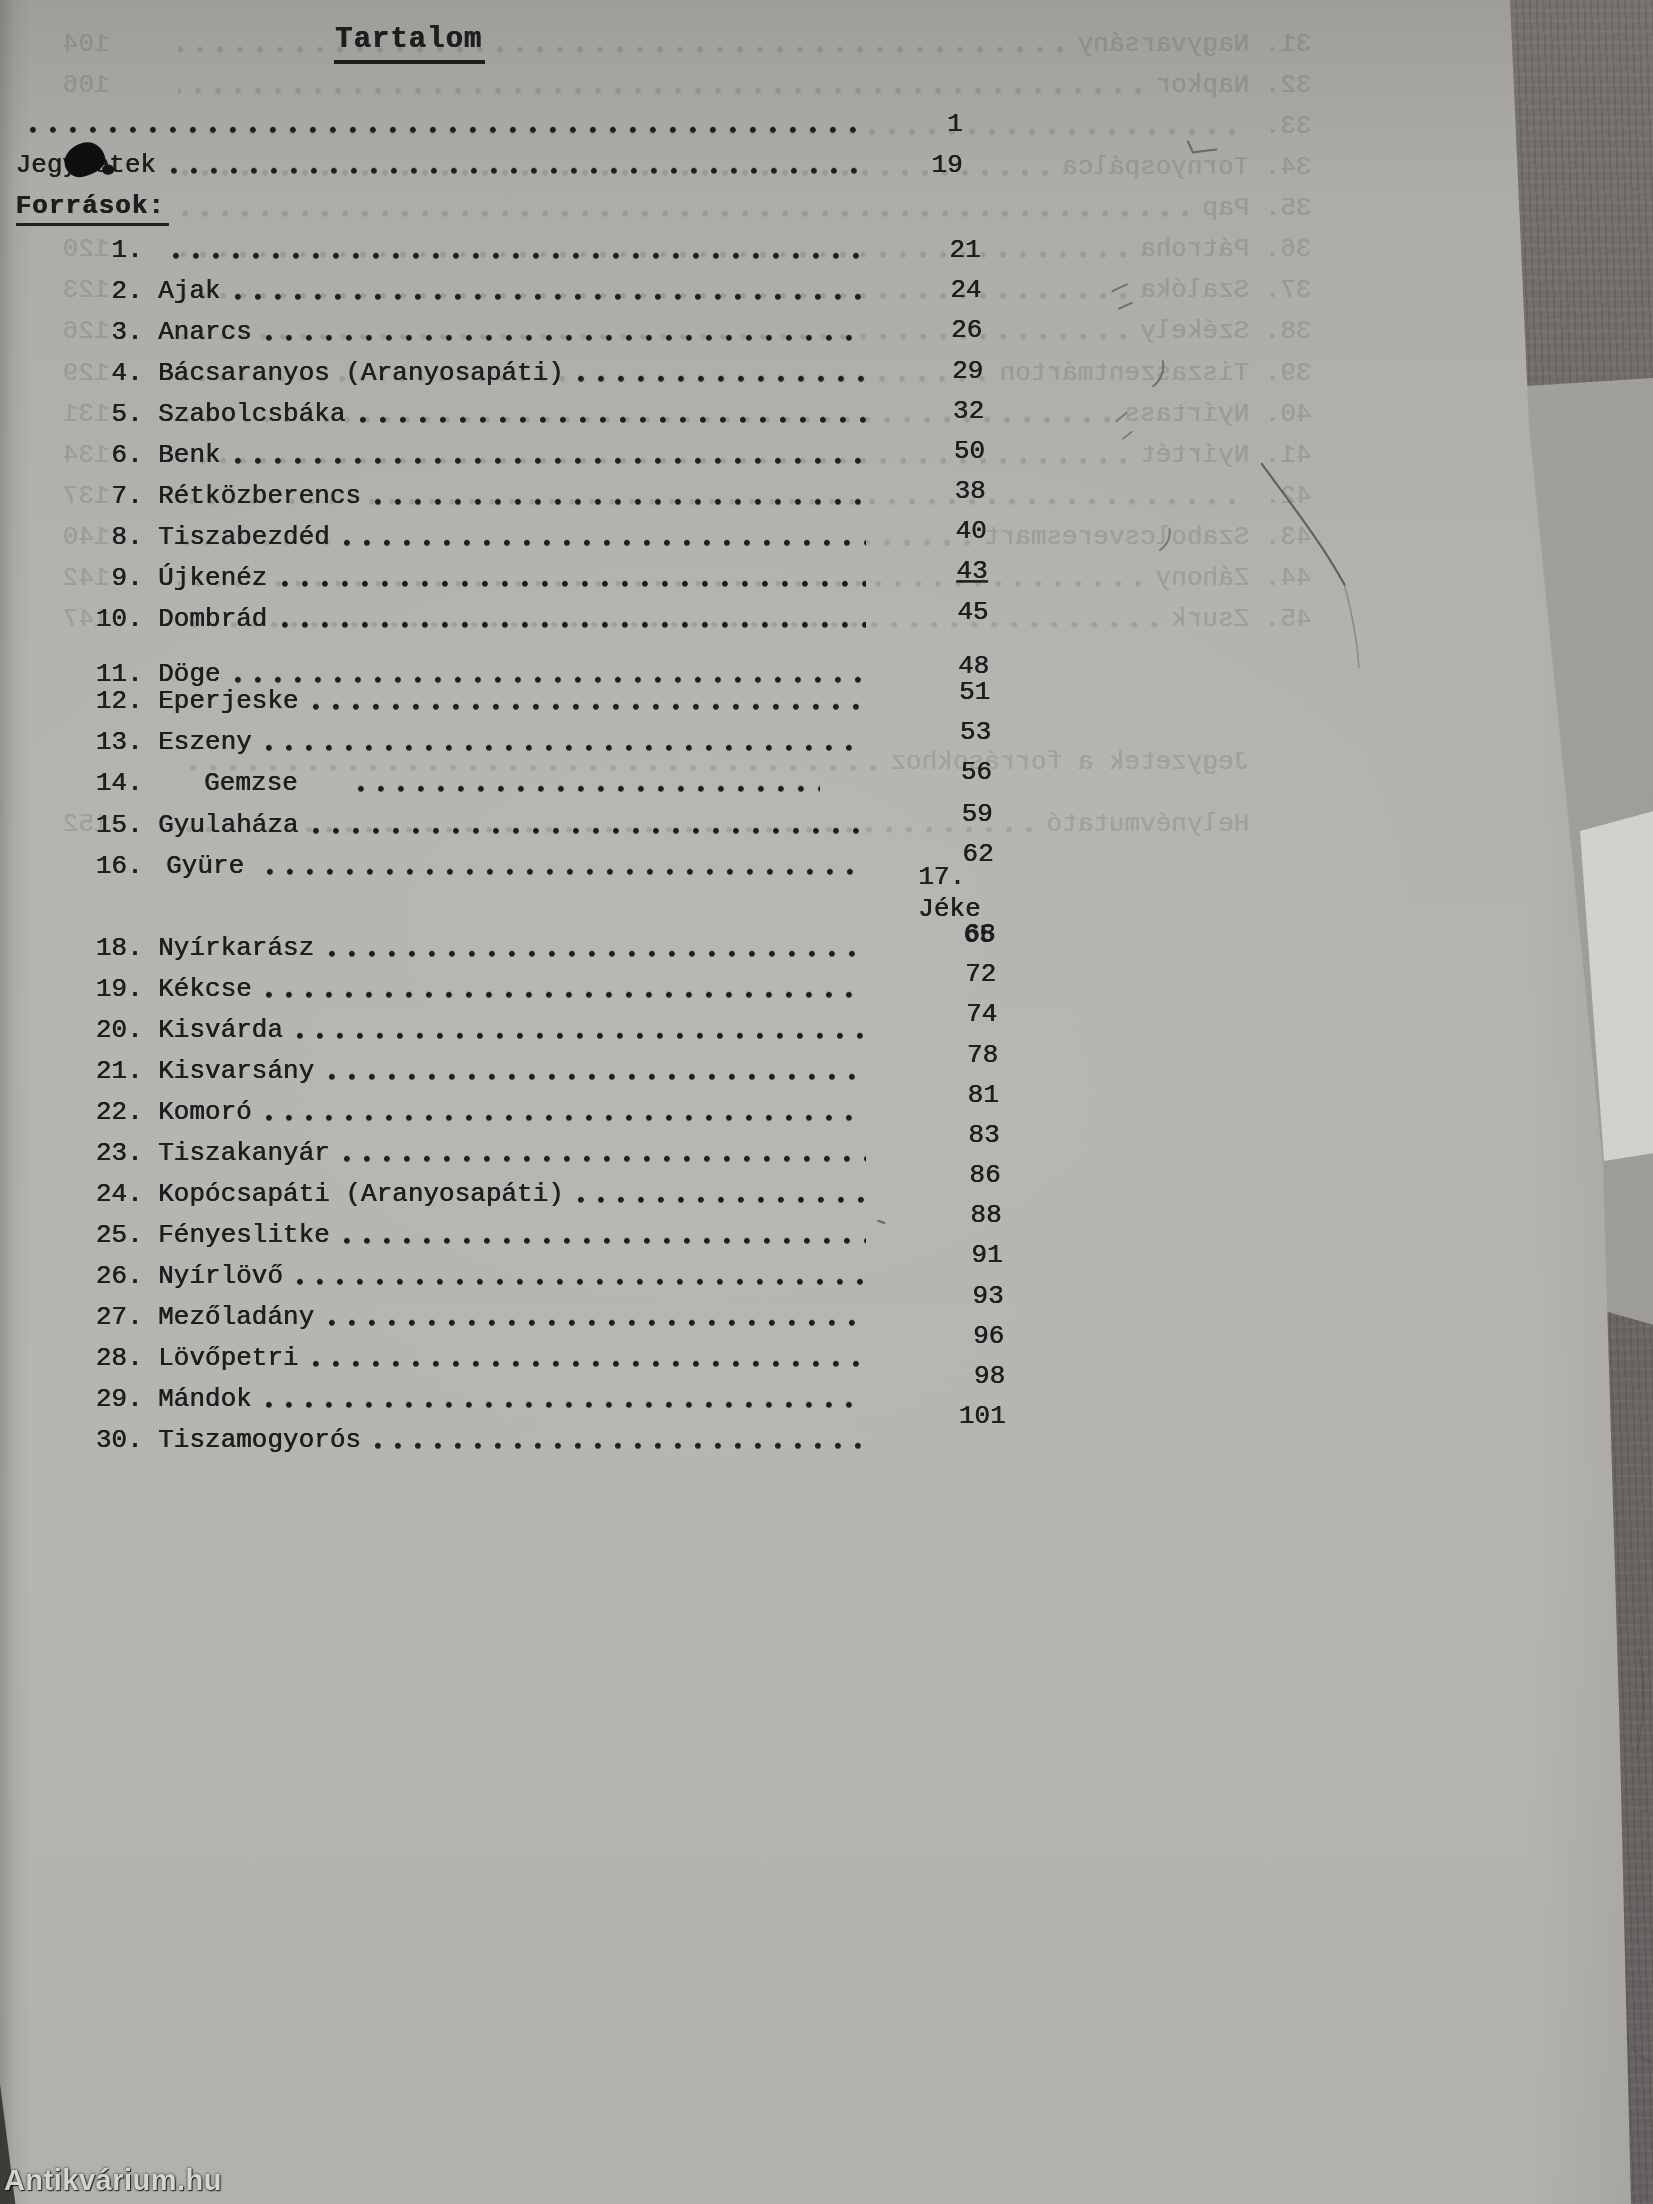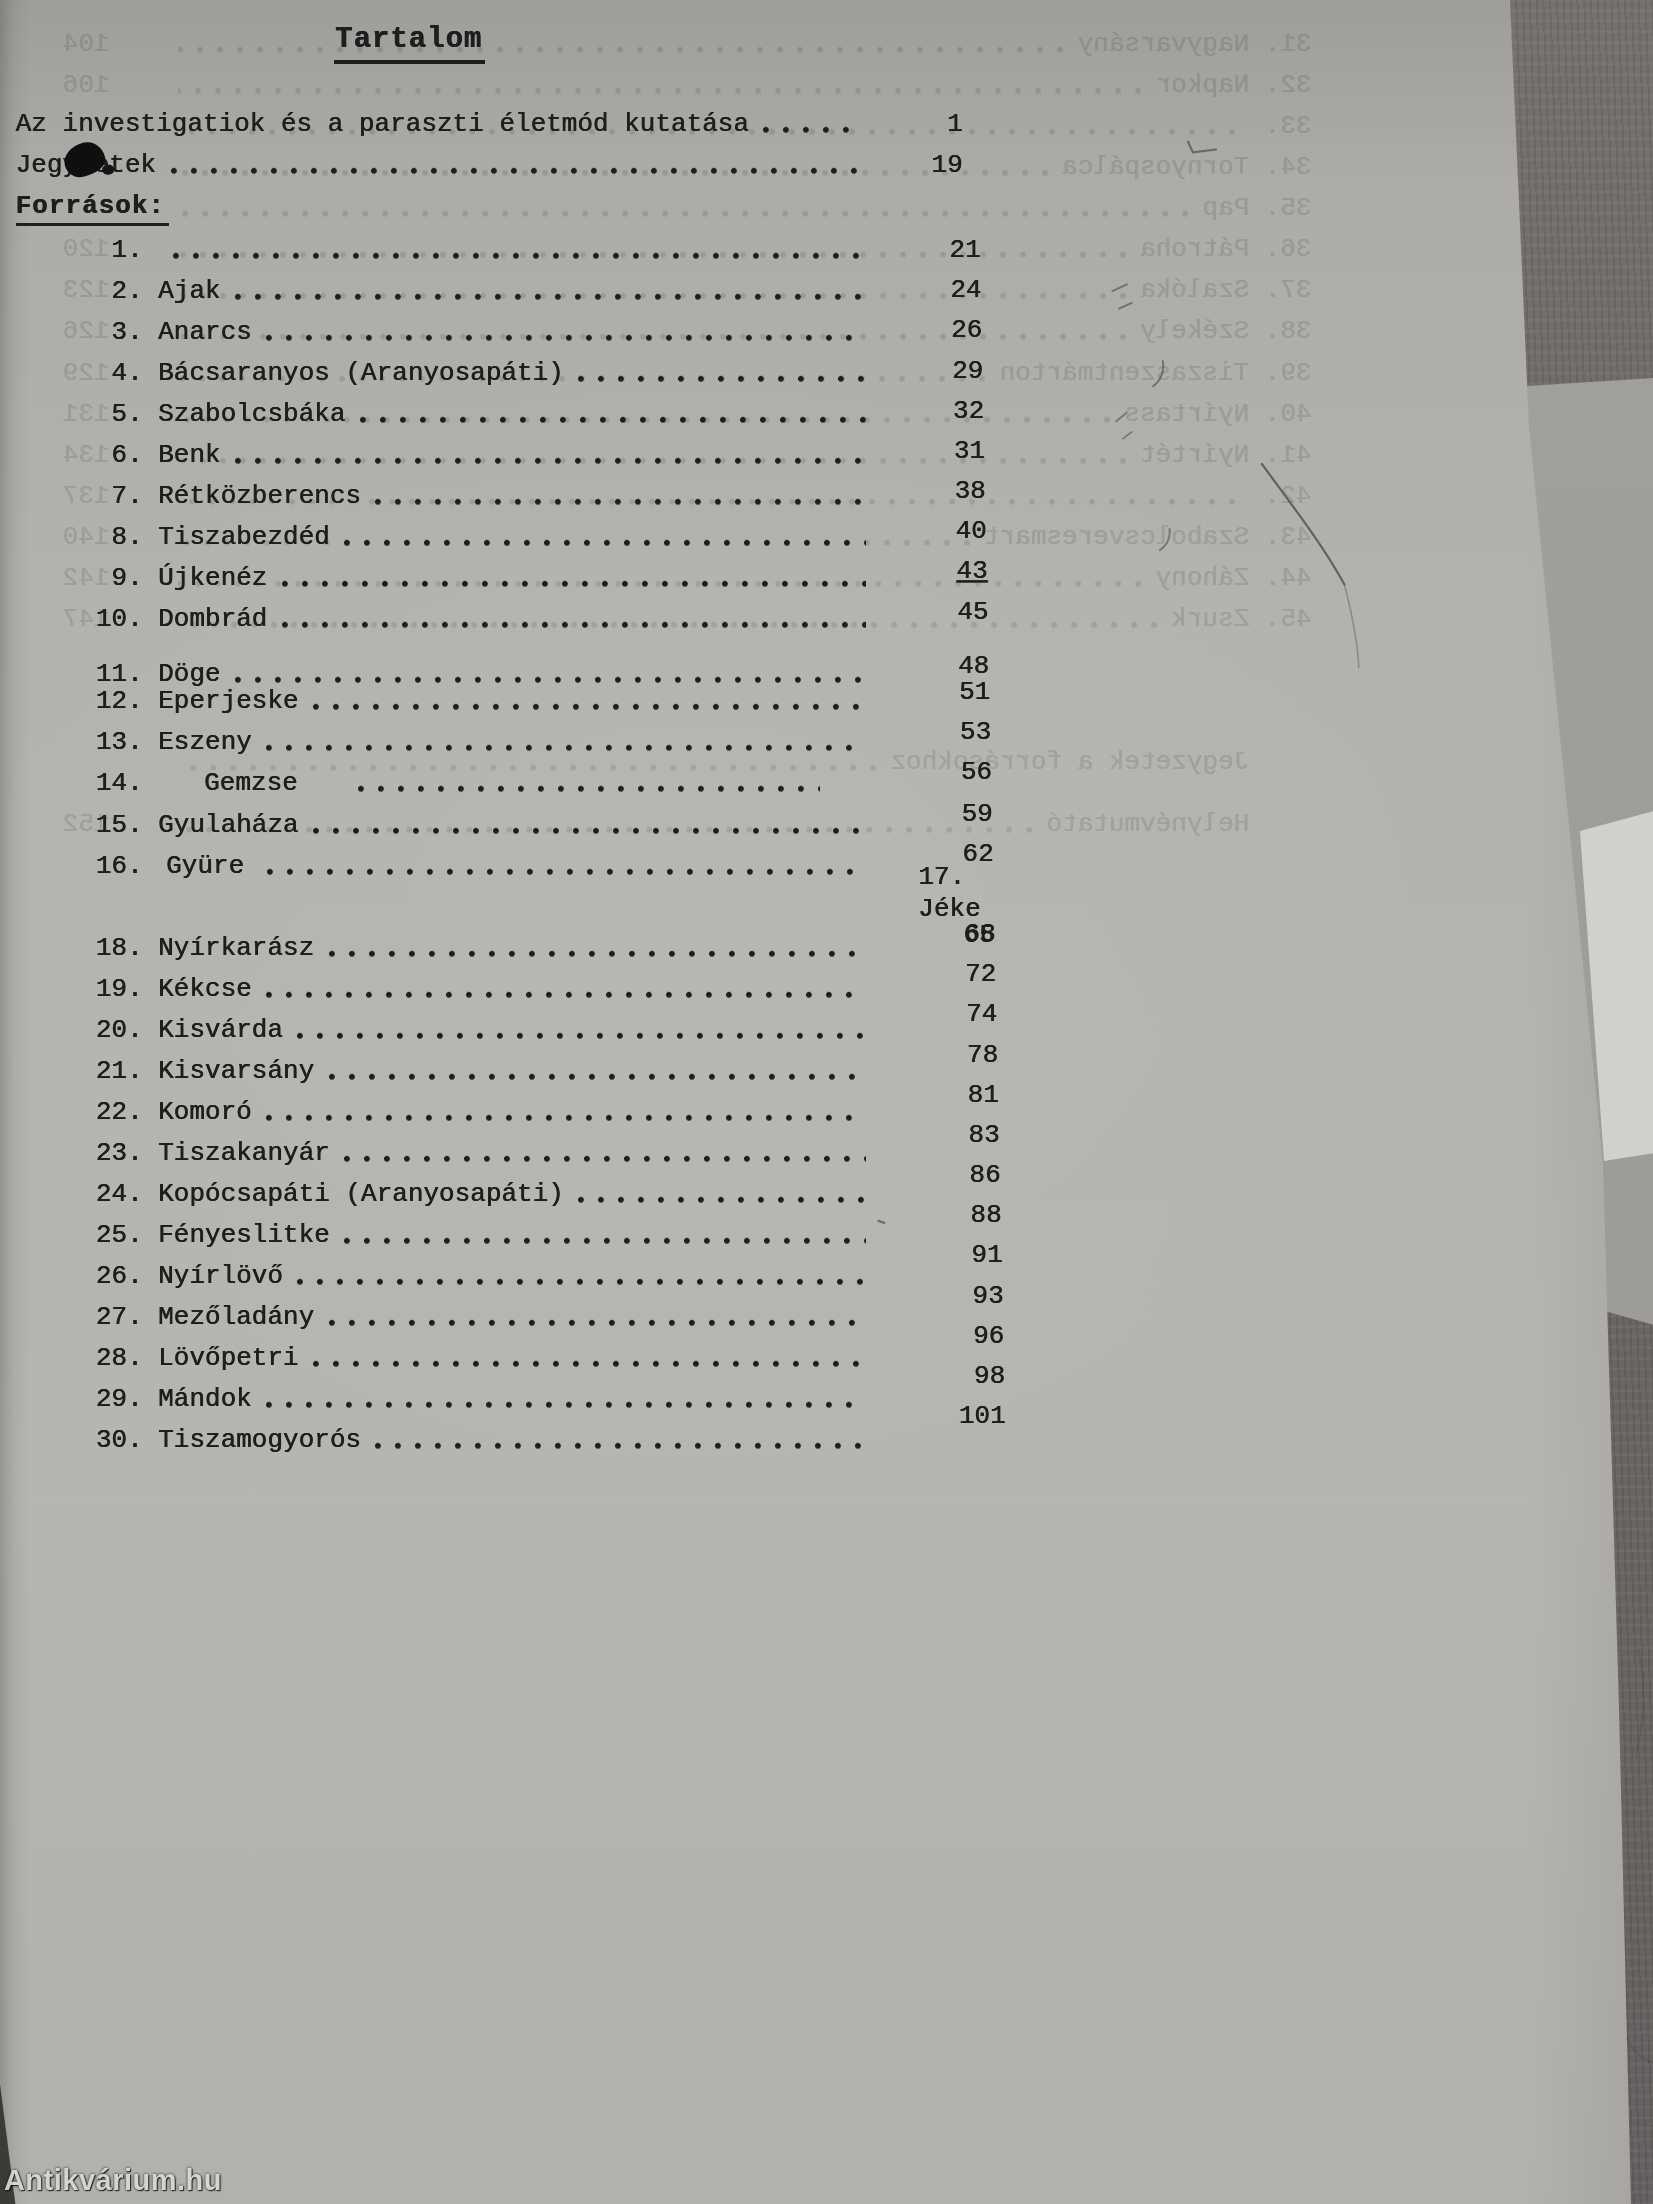--- a/index.html
+++ b/index.html
@@ -78,28 +78,28 @@
         <div class="row ghost-row" style="top: 520px;"><span class="idx">43.</span><span class="name">Szabolcsveresmart</span><span class="leader"></span><span class="pnum">140</span></div>
         <div class="row ghost-row" style="top: 561px;"><span class="idx">44.</span><span class="name">Záhony</span><span class="leader"></span><span class="pnum">142</span></div>
         <div class="row ghost-row" style="top: 602px;"><span class="idx">45.</span><span class="name">Zsurk</span><span class="leader"></span><span class="pnum">147</span></div>
         <div class="row ghost-row" style="top: 745px;"><span class="idx"></span><span class="name">Jegyzetek a forrásokhoz</span><span class="leader"></span><span class="pnum"></span></div>
         <div class="row ghost-row" style="top: 807px;"><span class="idx"></span><span class="name">Helynévmutató</span><span class="leader"></span><span class="pnum">152</span></div>
       </div>
     <div class="shade"></div>
     <h1 class="title">Tartalom</h1>
     <div class="section">Források:</div>
     <div id="rows">
-        <div class="row intro-row" style="top: 107px;"><span class="name">Az investigatiok és a paraszti életmód kutatása</span><span class="leader"></span><span class="pnum">1</span></div>
+        <div class="row intro-row" style="top: 107px;"><span class="leader"></span><span class="pnum">1</span></div>
         <div class="row intro-row" style="top: 148px;"><span class="name">Jegyzetek</span><span class="leader"></span><span class="pnum">19</span></div>
         <div class="row entry-row" style="top: 233px;"><span class="idx">1.</span><span class="leader"></span><span class="pnum">21</span></div>
         <div class="row entry-row" style="top: 274px;"><span class="idx">2.</span><span class="name">Ajak</span><span class="leader"></span><span class="pnum" style="transform: translate(0.9px, -0.8px);">24</span></div>
         <div class="row entry-row" style="top: 315px;"><span class="idx">3.</span><span class="name">Anarcs</span><span class="leader"></span><span class="pnum" style="transform: translate(1.7px, -1.6px);">26</span></div>
         <div class="row entry-row" style="top: 356px;"><span class="idx">4.</span><span class="name">Bácsaranyos (Aranyosapáti)</span><span class="leader"></span><span class="pnum" style="transform: translate(2.6px, -2.4px);">29</span></div>
         <div class="row entry-row" style="top: 397px;"><span class="idx">5.</span><span class="name">Szabolcsbáka</span><span class="leader"></span><span class="pnum" style="transform: translate(3.5px, -3.3px); margin-top: 44px;">32</span></div>
-        <div class="row entry-row" style="top: 438px;"><span class="idx">6.</span><span class="name">Benk</span><span class="leader"></span><span class="pnum" style="transform: translate(4.4px, -4.2px);">31</span></div>
+        <div class="row entry-row" style="top: 438px;"><span class="idx">6.</span><span class="name">Benk</span><span class="leader"></span><span class="pnum" style="transform: translate(4.4px, -4.2px);">50</span></div>
         <div class="row entry-row" style="top: 479px;"><span class="idx">7.</span><span class="name">Rétközberencs</span><span class="leader"></span><span class="pnum" style="transform: translate(5.2px, -5px);">38</span></div>
         <div class="row entry-row" style="top: 520px;"><span class="idx">8.</span><span class="name">Tiszabezdéd</span><span class="leader"></span><span class="pnum" style="transform: translate(6.1px, -5.8px);">40</span></div>
         <div class="row entry-row" style="top: 561px;"><span class="idx">9.</span><span class="name">Újkenéz</span><span class="leader"></span><span class="pnum" style="transform: translate(7px, -6.6px); text-decoration: underline;">43</span></div>
         <div class="row entry-row" style="top: 602px;"><span class="idx">10.</span><span class="name">Dombrád</span><span class="leader"></span><span class="pnum" style="transform: translate(7.9px, -7.4px);">45</span></div>
         <div class="row entry-row" style="top: 657px;"><span class="idx">11.</span><span class="name">Döge</span><span class="leader"></span><span class="pnum" style="transform: translate(8.7px, -8.2px);">48</span></div>
         <div class="row entry-row" style="top: 684px;"><span class="idx">12.</span><span class="name">Eperjeske</span><span class="leader"></span><span class="pnum" style="transform: translate(9.6px, -9px);">51</span></div>
         <div class="row entry-row" style="top: 725px;"><span class="idx">13.</span><span class="name">Eszeny</span><span class="leader"></span><span class="pnum" style="transform: translate(10.5px, -10px);">53</span></div>
         <div class="row entry-row" style="top: 766px; gap: 46px;"><span class="idx">14.</span><span class="name">Gemzse</span><span class="leader"></span><span class="pnum" style="transform: translate(11.4px, -10.7px);">56</span></div>
         <div class="row entry-row" style="top: 808px;"><span class="idx">15.</span><span class="name">Gyulaháza</span><span class="leader"></span><span class="pnum" style="transform: translate(12.2px, -11.5px);">59</span></div>
         <div class="row entry-row" style="top: 849px; gap: 8px;"><span class="idx">16.</span><span class="name">Gyüre</span><span class="leader"></span><span class="pnum" style="transform: translate(13px, -12.4px);">62</span></div>

